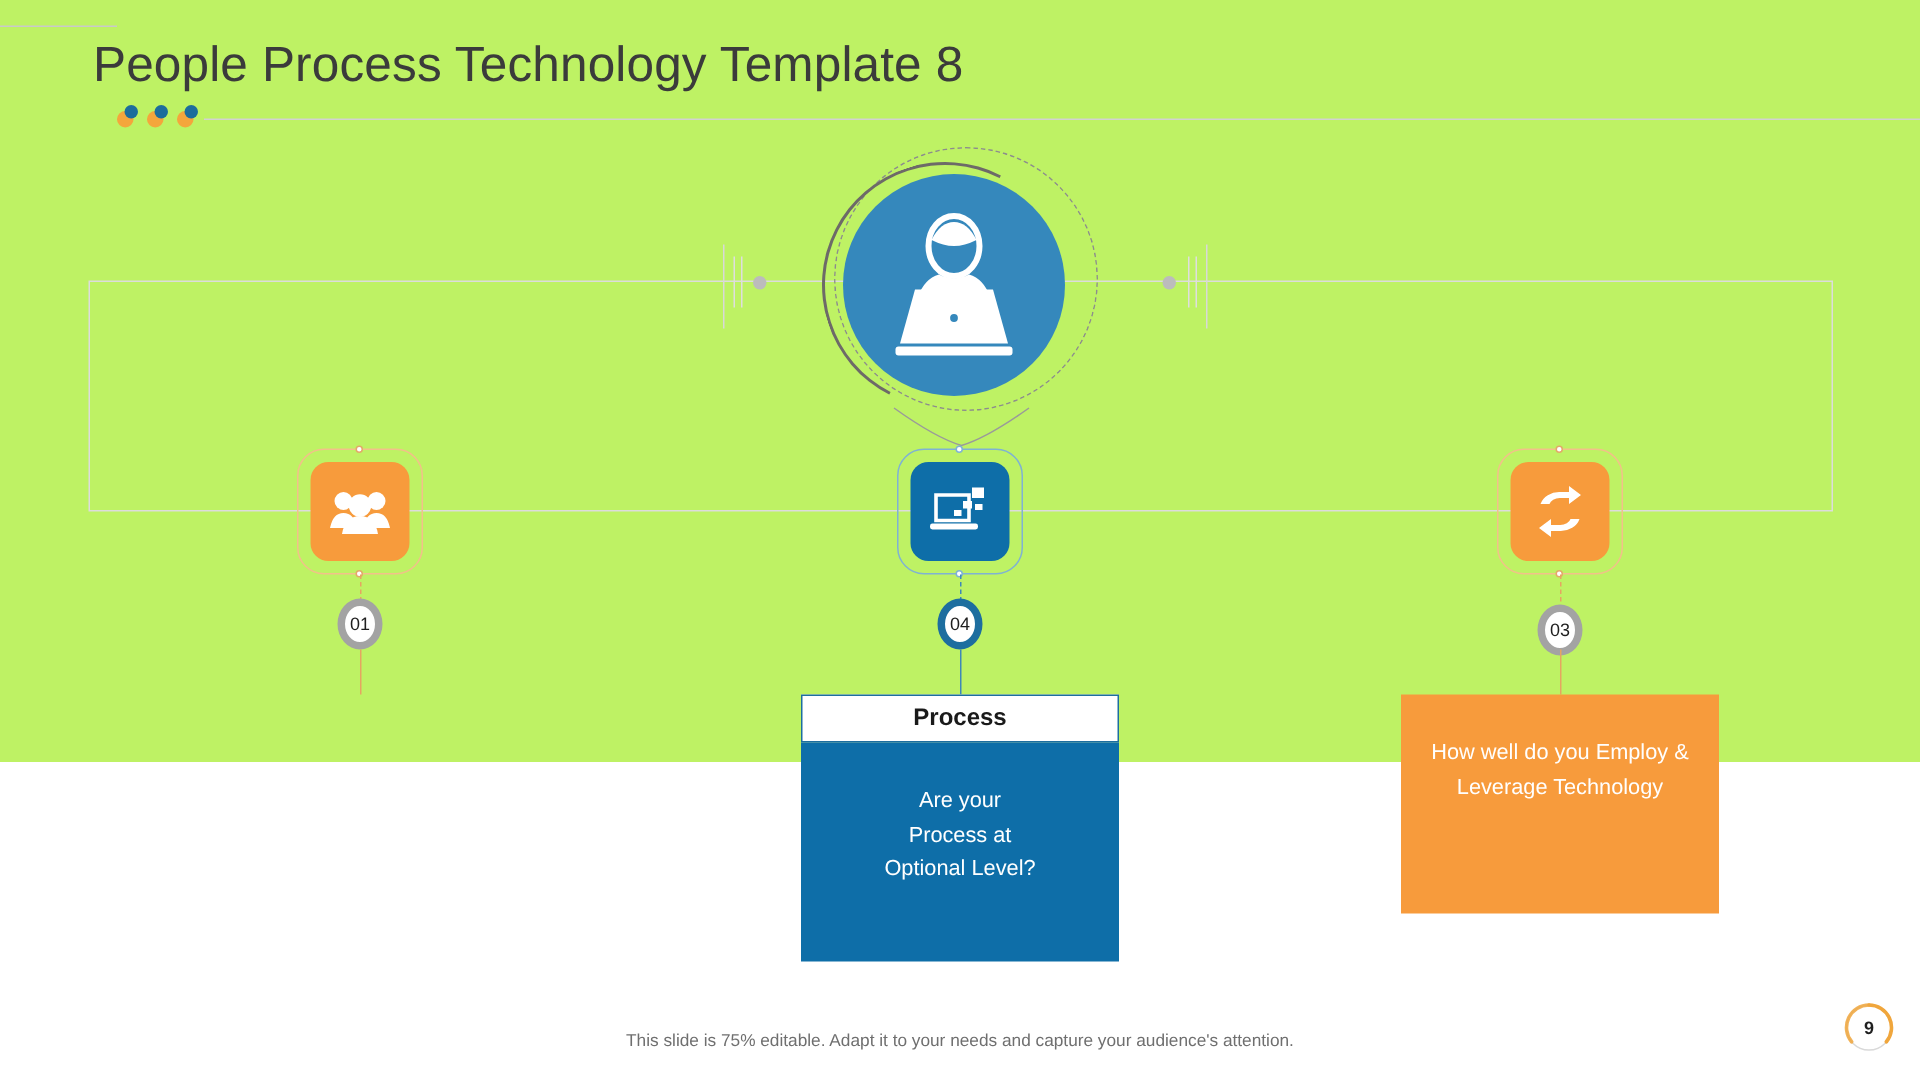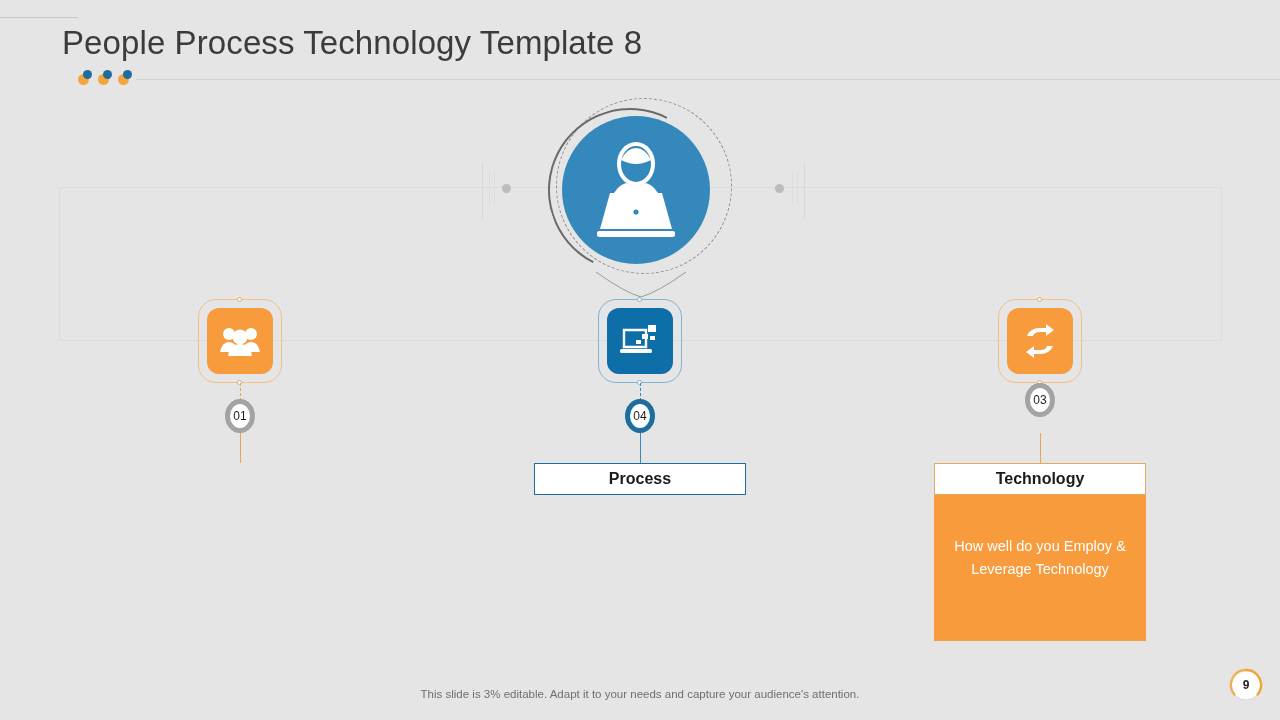--- a/index.html
+++ b/index.html
@@ -5,22 +5,22 @@
 <style>
   * { box-sizing: border-box; margin: 0; padding: 0; }
   html, body {
     width: 1280px; height: 720px;
     background: #ffffff;
     font-family: "Liberation Sans", sans-serif;
     overflow: hidden;
   }
   #slide {
     position: relative;
-    width: 1280px; height: 720px;
-    background: #e5e5e5;
+    width: 1280px; height: 508px;
+    background: #bef264;
   }
 
   
   .hdr-tick {
     position: absolute; left: 0; top: 17px;
     width: 78px; height: 1px; background: #c9c9c9;
   }
   .page-title {
     position: absolute; left: 62px; top: 24px;
     font-size: 33px; font-weight: 400; color: #3b3b3b;
@@ -267,36 +267,36 @@
     <span class="nub top"></span>
     <span class="nub bot"></span>
     <div class="tile">
       <svg width="38" height="34" viewBox="0 0 38 34">
         <path d="M6 12 a13 11 0 0 1 13 -8 h6 v-4 l8 6 l-8 6 v-4 h-6 a7 5 0 0 0 -7 4 z" fill="#ffffff"></path>
         <path d="M32 22 a13 11 0 0 1 -13 8 h-6 v4 l-8 -6 l8 -6 v4 h6 a7 5 0 0 0 7 -4 z" fill="#ffffff"></path>
       </svg>
     </div>
   </div>
   <div class="vdash" style="left:1040px; top:383px; height:18px;"></div>
-  <div class="badge" style="left:1025px; top:383px;">03</div>
+  <div class="badge" style="left:1025px; top:403px;">03</div>
   <div class="vline" style="left:1040px; top:433px; height:30px;"></div>
 
   <div class="card" style="left:134px; top:463px;">
   </div>
 
   <div class="card blue" style="left:534px; top:463px;">
     <div class="head">Process</div>
+    <div class="body" style="padding-top:28px; padding-left:52px; padding-right:52px;">Are your Process at Optional Level?</div>
   </div>
 
   <div class="card" style="left:934px; top:463px;">
-    <div class="head">Technology</div>
-    <div class="body" style="padding-top:40px;">How well do you Employ &amp; Leverage Technology</div>
-  </div>
-
-  <div class="footer">This slide is 3% editable. Adapt it to your needs and capture your audience's attention.</div>
+    <div class="body" style="padding-top:28px;">How well do you Employ &amp; Leverage Technology</div>
+  </div>
+
+  <div class="footer">This slide is 75% editable. Adapt it to your needs and capture your audience's attention.</div>
 
   <div class="pagebadge">
     <svg width="34" height="34" viewBox="0 0 34 34">
       <circle cx="17" cy="17" r="15" fill="#ffffff" stroke="#d9d9d9" stroke-width="1"></circle>
       <path d="M17 2 a15 15 0 0 1 11.6 24.5" fill="none" stroke="#f0a63c" stroke-width="2.4" stroke-linecap="round"></path>
       <path d="M17 2 a15 15 0 0 0 -11.6 24.5" fill="none" stroke="#f0a63c" stroke-width="2.4" stroke-linecap="round" opacity="0.85"></path>
     </svg>
     <span class="num">9</span>
   </div>
 

